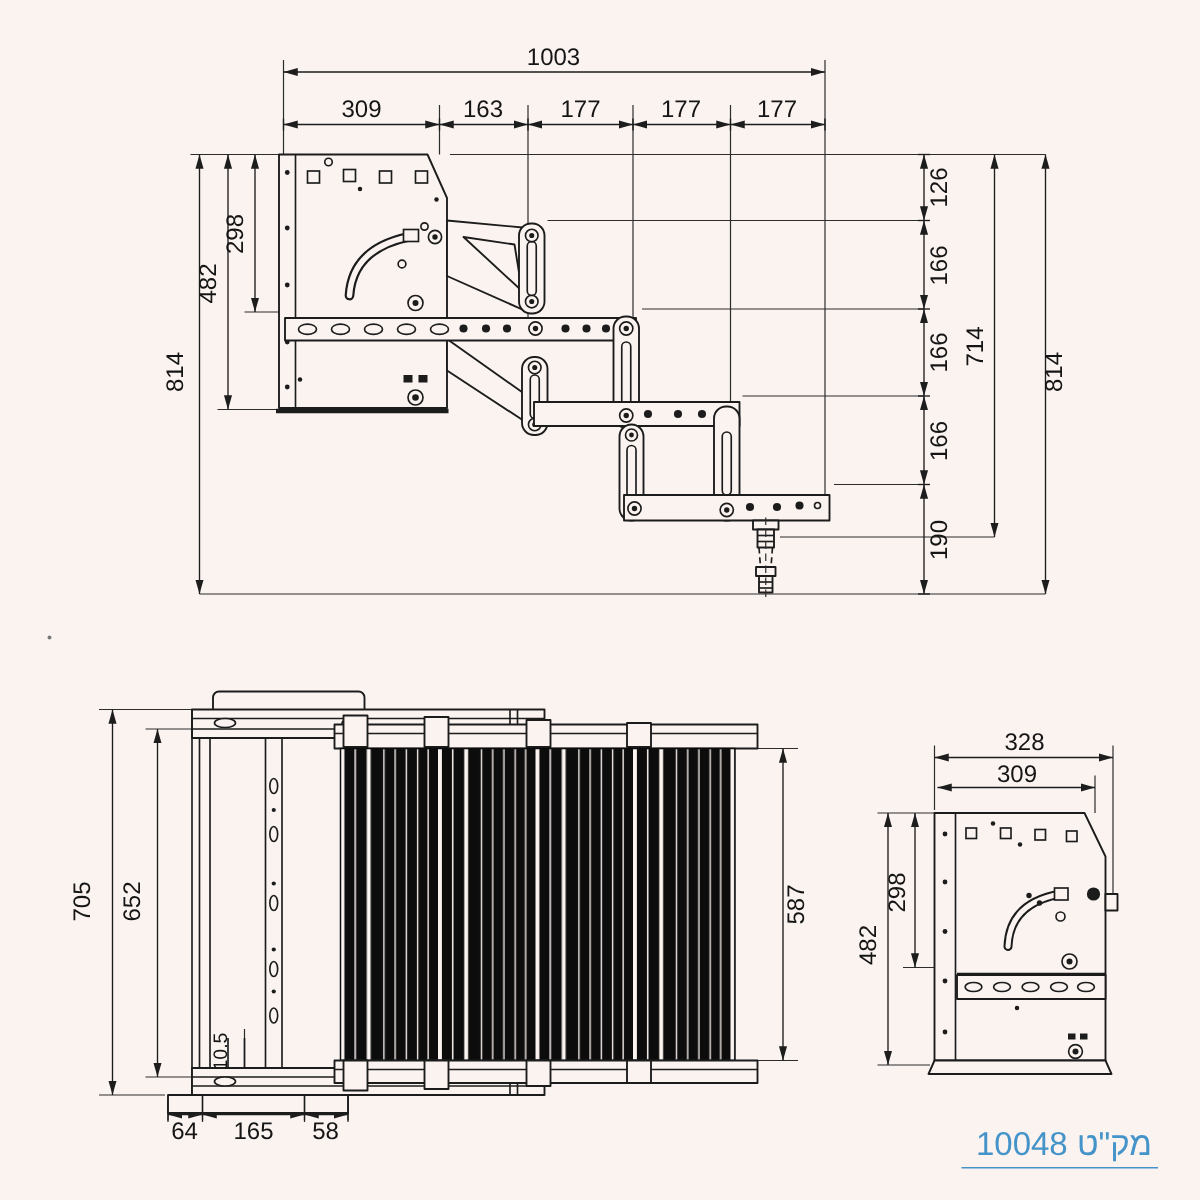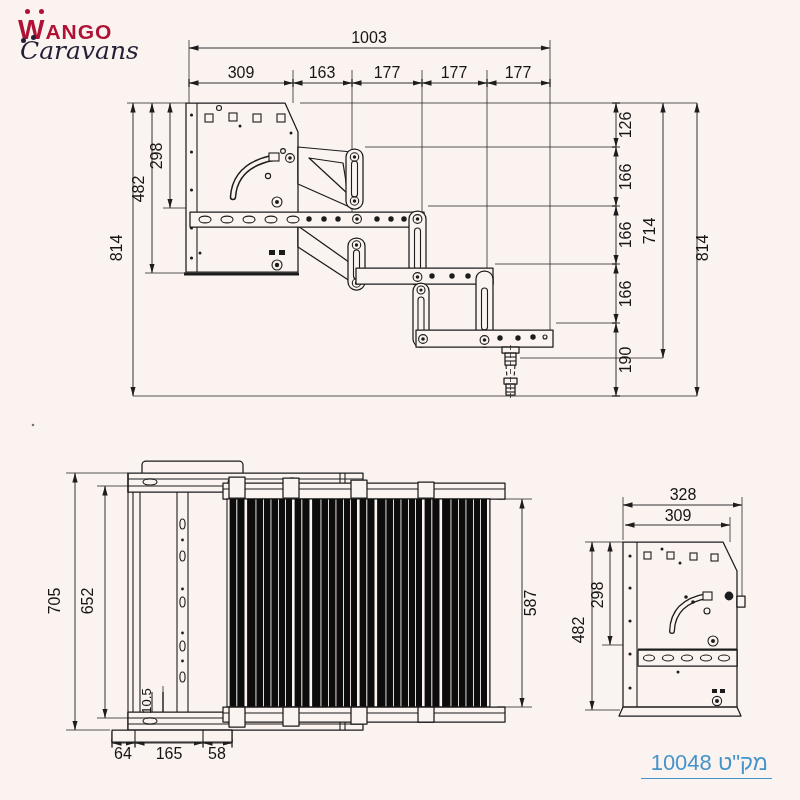--- a/index.html
+++ b/index.html
@@ -398,24 +398,16 @@
   </g>
 
   <g>
     <text class="dimtxt" x="683" y="500">328</text>
     <text class="dimtxt" x="678" y="521">309</text>
     <text class="dimtxt" transform="rotate(-90 584 630)" x="584" y="630">482</text>
     <text class="dimtxt" transform="rotate(-90 603 595)" x="603" y="595">298</text>
   </g>
 </svg>
 
-<div class="logo">
-  <span class="rdot" style="left:9px;top:1px;"></span>
-  <span class="rdot" style="left:23px;top:1px;"></span>
-  <div class="brand"><span class="big">W</span><span>ANGO</span></div>
-  <span class="kdot" style="left:5px;top:30px;"></span>
-  <span class="kdot" style="left:15px;top:27px;"></span>
-  <div class="sub">Caravans</div>
+
+<a class="catalog">מק"ט 10048</a>
+
 </div>
 
-<a class="catalog">מק"ט 10048</a>
-
-</div>
-
 </body></html>

